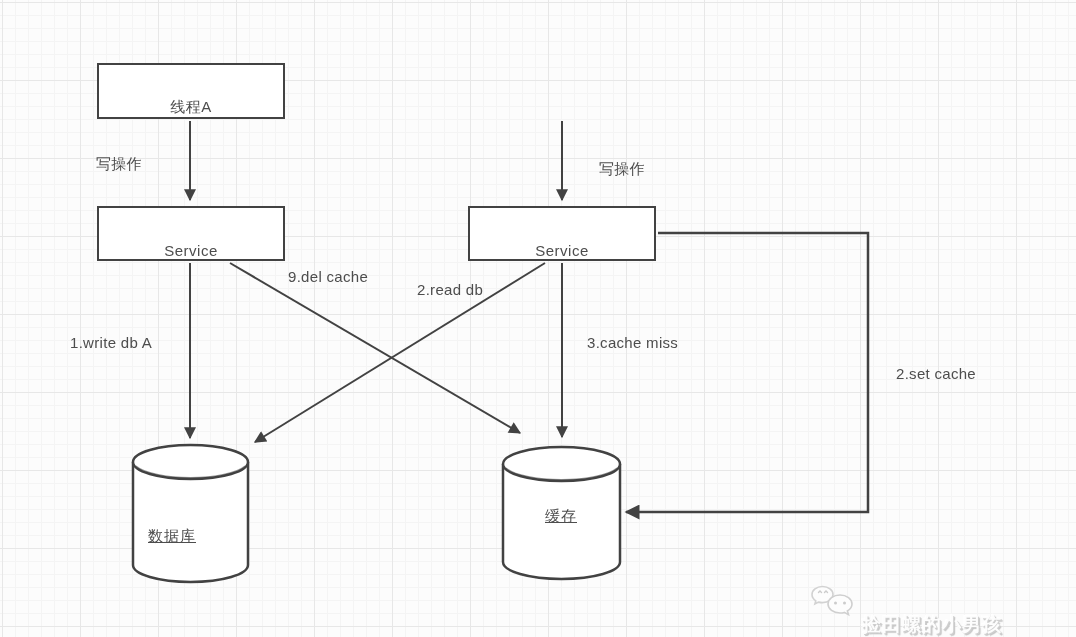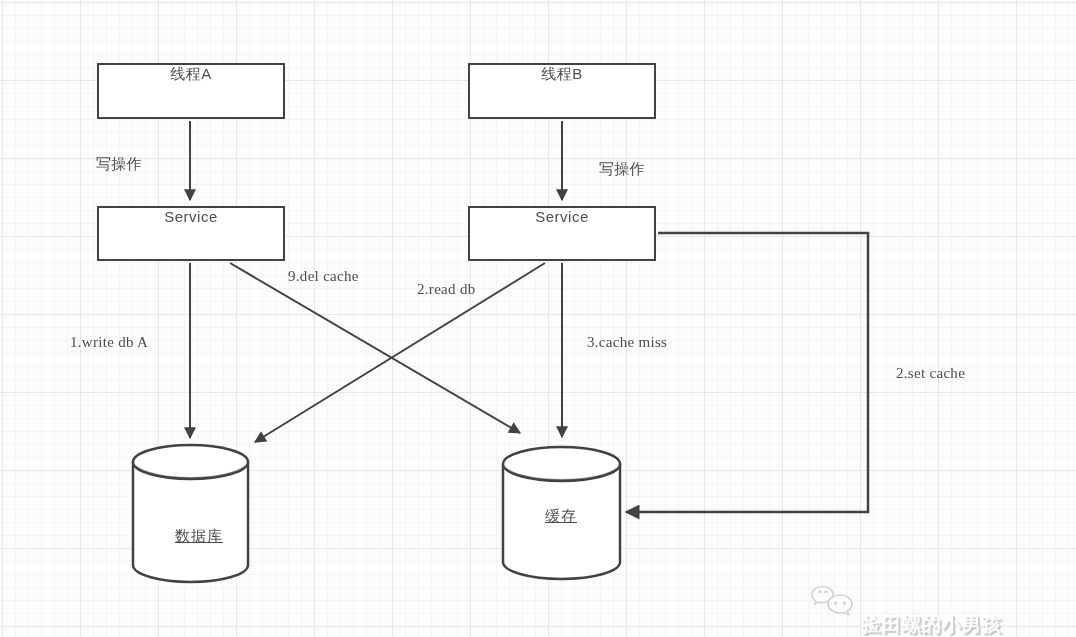--- a/index.html
+++ b/index.html
@@ -25,56 +25,55 @@
     position: absolute;
     left: 0; top: 0;
     width: 1076px; height: 637px;
   }
 
   .node-box {
     position: absolute;
     background: #ffffff;
     border: 2px solid #424242;
     display: flex;
-    align-items: flex-start;
+    align-items: flex-end;
     justify-content: center;
     font-size: 15px;
     color: #4d4d4d;
     letter-spacing: 0.5px;
   }
   .thread-a { left: 97px;  top: 63px;  width: 188px; height: 56px; }
   .thread-b { left: 468px; top: 63px;  width: 188px; height: 56px; }
   .service-a { left: 97px;  top: 206px; width: 188px; height: 55px; }
   .service-b { left: 468px; top: 206px; width: 188px; height: 55px; }
 
   .edge-label {
     position: absolute;
     font-size: 15px;
     color: #4d4d4d;
     white-space: nowrap;
     letter-spacing: 0.3px;
-    font-family: Liberation Serif, serif;
   }
   .lbl-write-op-a { left: 96px;  top: 155px; }
   .lbl-write-op-b { left: 599px; top: 160px; }
   .lbl-step1 { left: 70px;  top: 334px; }
   .lbl-step2 { left: 288px; top: 268px; }
   .lbl-step3 { left: 587px; top: 334px; }
   .lbl-step4 { left: 417px; top: 281px; }
   .lbl-step5 { left: 896px; top: 365px; }
 
   .cyl-label {
     position: absolute;
     font-size: 15px;
     color: #4d4d4d;
     white-space: nowrap;
     letter-spacing: 1px;
     text-decoration: underline;
   }
-  .lbl-database { left: 148px; top: 527px; margin-left: 27px; }
+  .lbl-database { left: 148px; top: 527px; }
   .lbl-cache    { left: 545px; top: 507px; }
 
   .watermark {
     position: absolute;
     left: 808px;
     top: 566px;
     display: flex;
     align-items: center;
     gap: 6px;
   }
@@ -125,23 +124,20 @@
     <g>
       <path d="M503,464 L503,562 A58.5,17 0 0 0 620,562 L620,464" fill="#ffffff" stroke="#424242" stroke-width="2.5"></path>
       <ellipse cx="561.5" cy="464" rx="58.5" ry="17" fill="#ffffff" stroke="#424242" stroke-width="2.5"></ellipse>
       <path d="M506,468 A58.5,17 0 0 0 617,468" fill="none" stroke="#424242" stroke-width="1.2" opacity="0.55"></path>
     </g>
   </svg>
 
   <div class="node-box thread-a">
     <span>线程A</span>
   </div>
-  <div class="node-box thread-b">
-    <span>线程B</span>
-  </div>
   <div class="node-box service-a">
     <span>Service</span>
   </div>
   <div class="node-box service-b">
     <span>Service</span>
   </div>
 
   <div class="cyl-label lbl-database">数据库</div>
   <div class="cyl-label lbl-cache">缓存</div>
 

